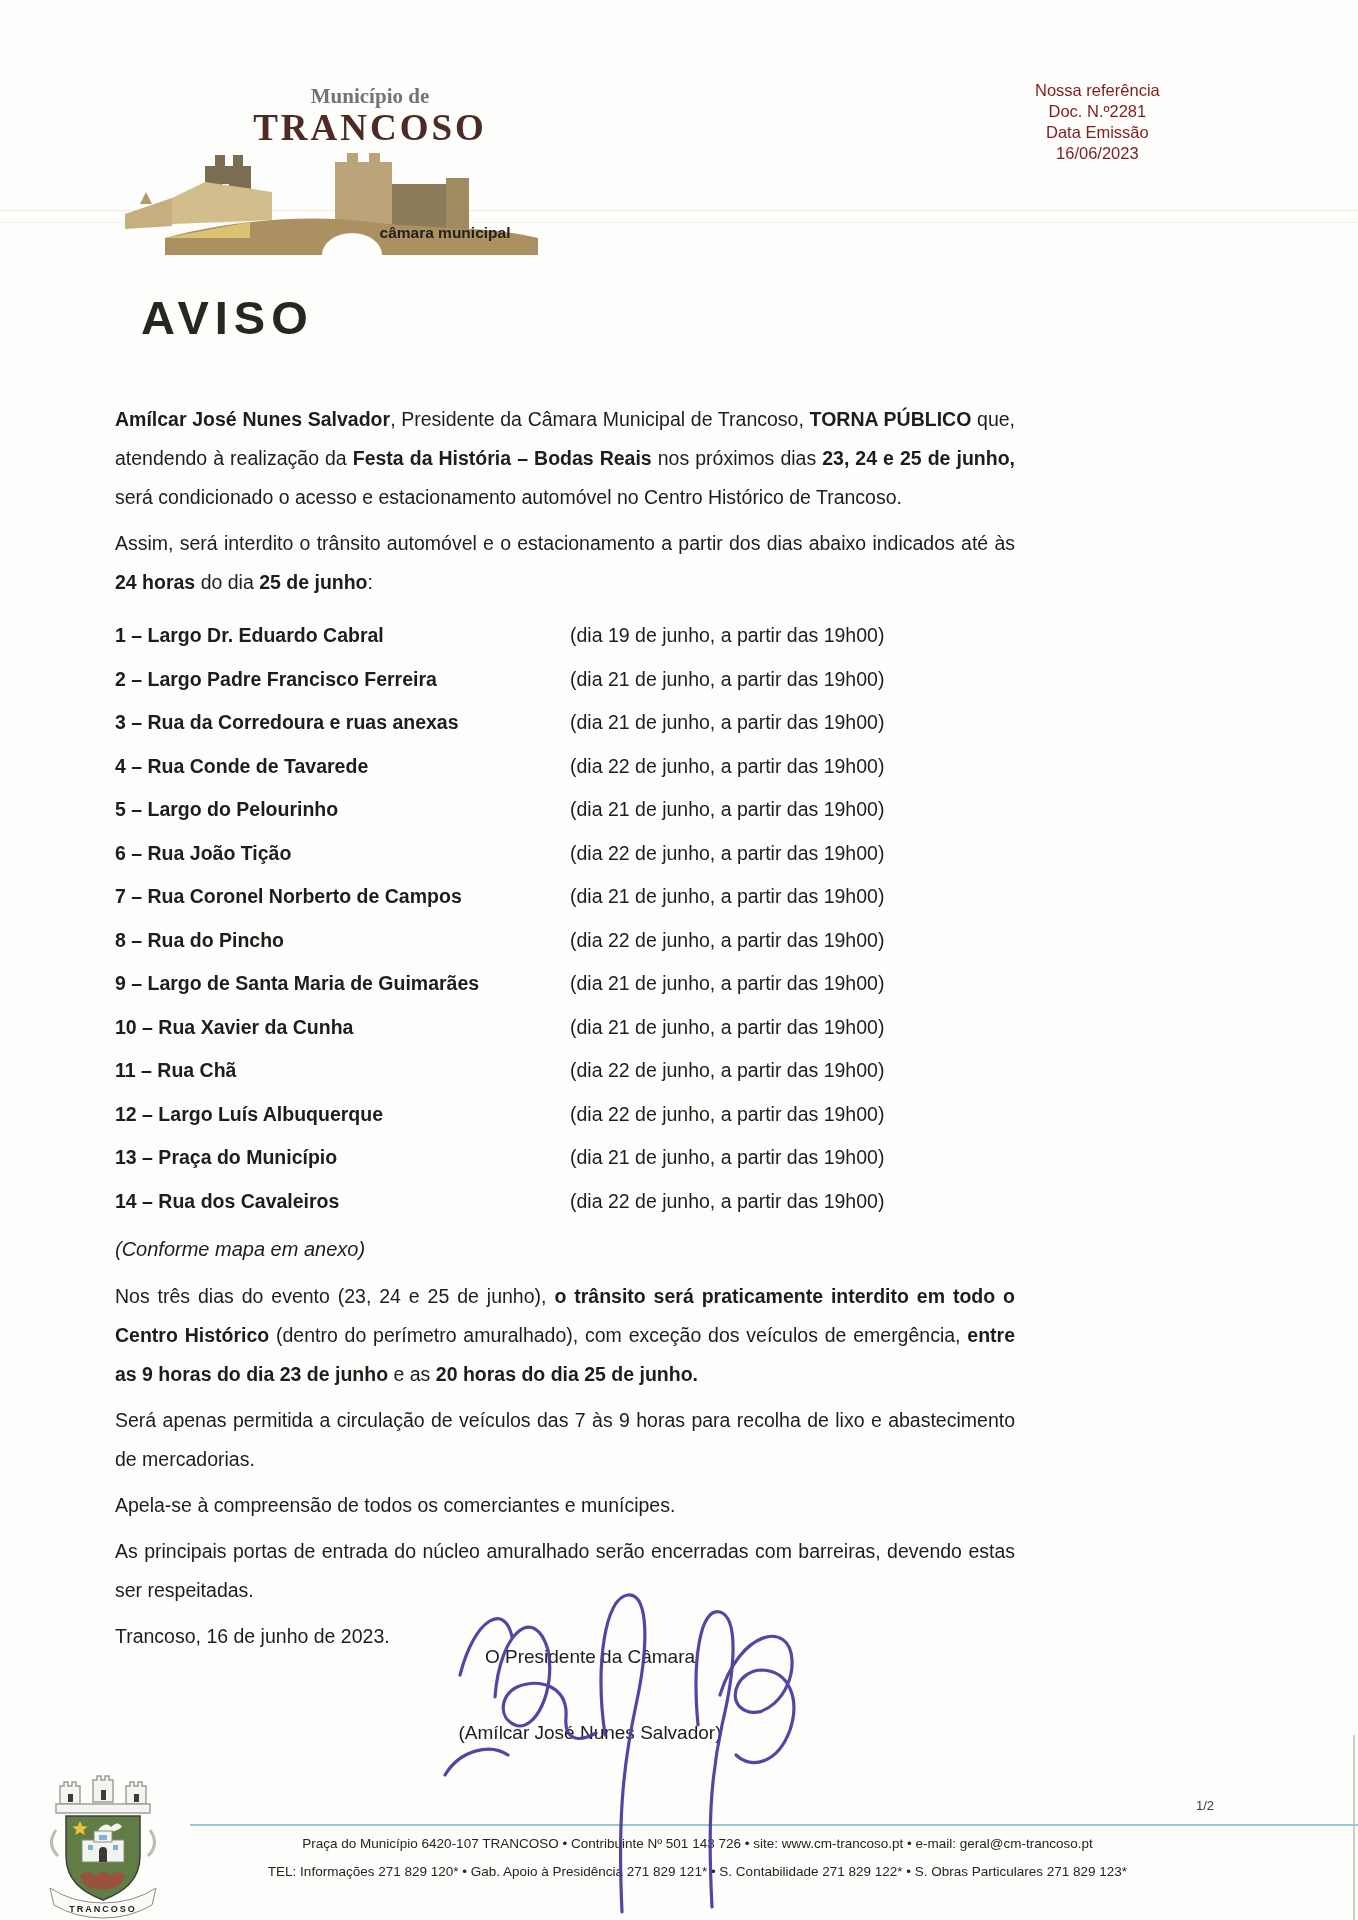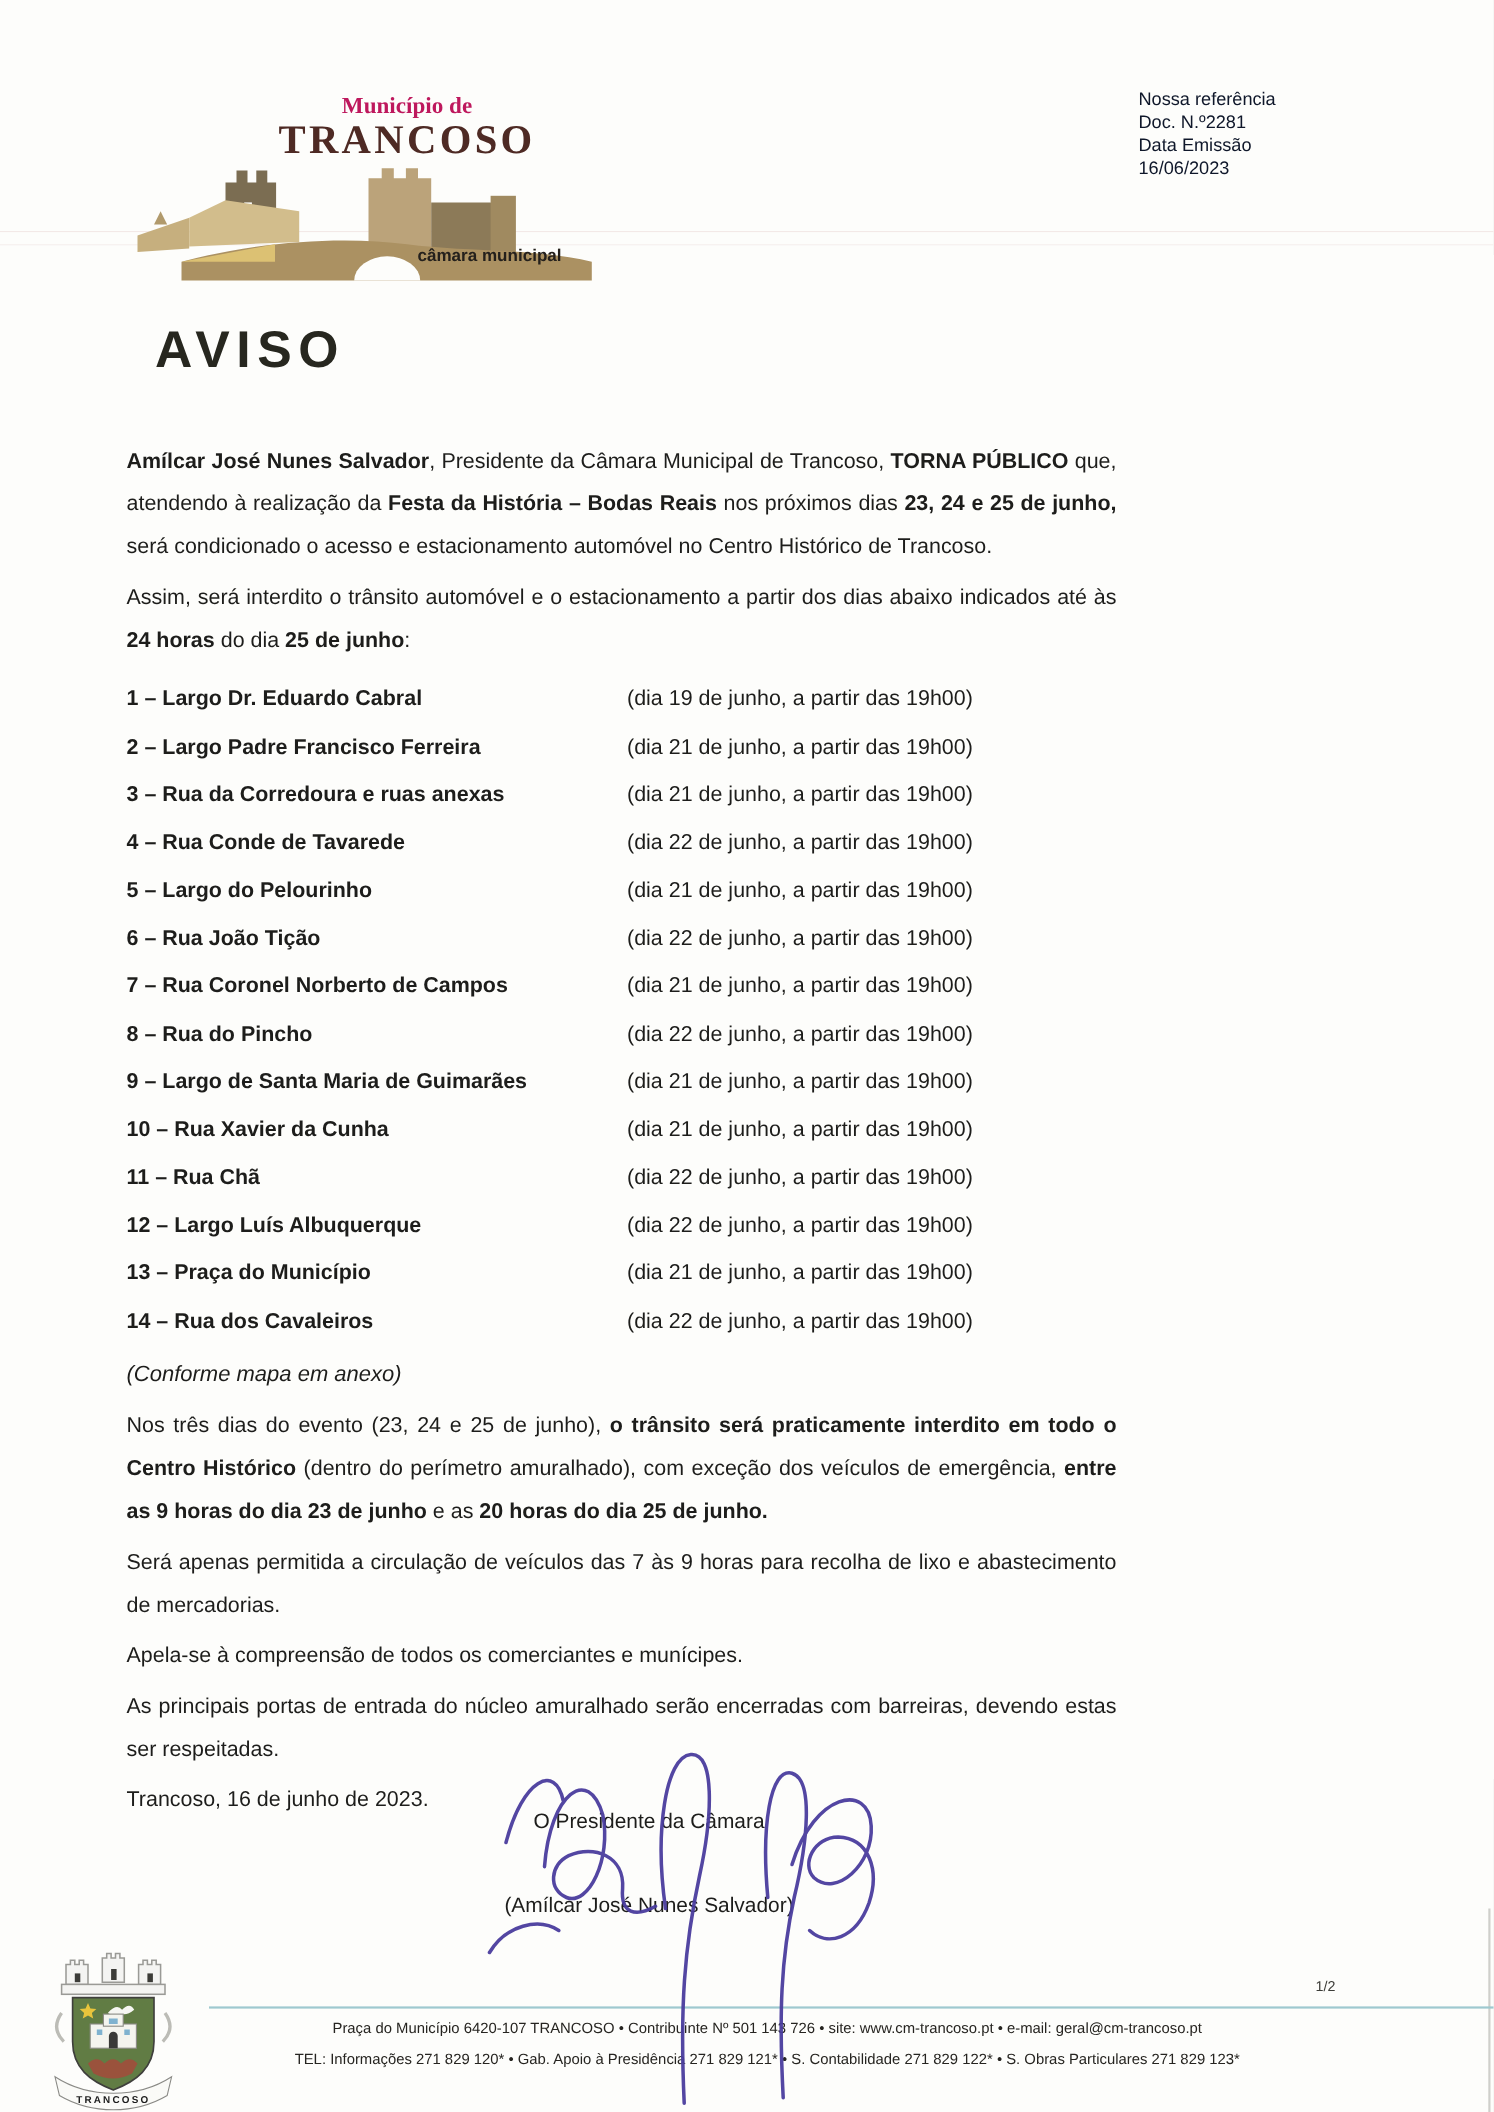--- a/index.html
+++ b/index.html
@@ -10,31 +10,31 @@
   }
   
   .scan-line { position:absolute; left:0; width:100%; height:1px; background:#f3e9e7; }
   .scan-line.l1 { top:210; top:210px; }
   .scan-line.l2 { top:222px; background:#f6efed; }
   .edge-line { position:absolute; right:3px; top:1735px; bottom:0; width:2px; background:#cfcfcb; }
 
   
   .logo-block { position:absolute; left:110px; top:80px; width:470px; height:168px; }
   .logo-muni { position:absolute; left:140px; top:4px; width:240px; text-align:center;
-    font-family:"Liberation Serif", serif; font-weight:bold; font-size:21px; color:#be185d; }
+    font-family:"Liberation Serif", serif; font-weight:bold; font-size:21px; color:#737373; }
   .logo-wordmark { position:absolute; left:110px; top:26px; width:300px; text-align:center;
     font-family:"Liberation Serif", serif; font-weight:bold; font-size:37px;
     letter-spacing:3px; color:#4e2a24; }
   .logo-castle { position:absolute; left:0; top:62px; }
   .logo-caption { position:absolute; left:250px; top:144px; width:170px; text-align:center;
     font-size:15.5px; font-weight:bold; color:#24201c; }
 
   
   .ref-block { position:absolute; left:1035px; top:80px; font-size:16.5px; line-height:1.28;
-    color:#0f172a; }
+    color:#7f1d1d;text-align:center; }
 
   
   .main { position:absolute; left:115px; top:290px; width:900px; }
   .doc-title { font-size:47px; font-weight:bold; letter-spacing:6px; text-align:left;
     transform:translateX(26px); color:#27271f; line-height:56px; margin:0 0 54px 0; }
   .para { font-size:19.5px; line-height:39px; text-align:justify; margin:0 0 7px 0; }
   .b { font-weight:bold; }
   .street-list { margin:12px 0 10px 0; }
   .street-row { display:flex; font-size:19.5px; line-height:43.5px; }
   .street-label { width:455px; font-weight:bold; flex:none; }

